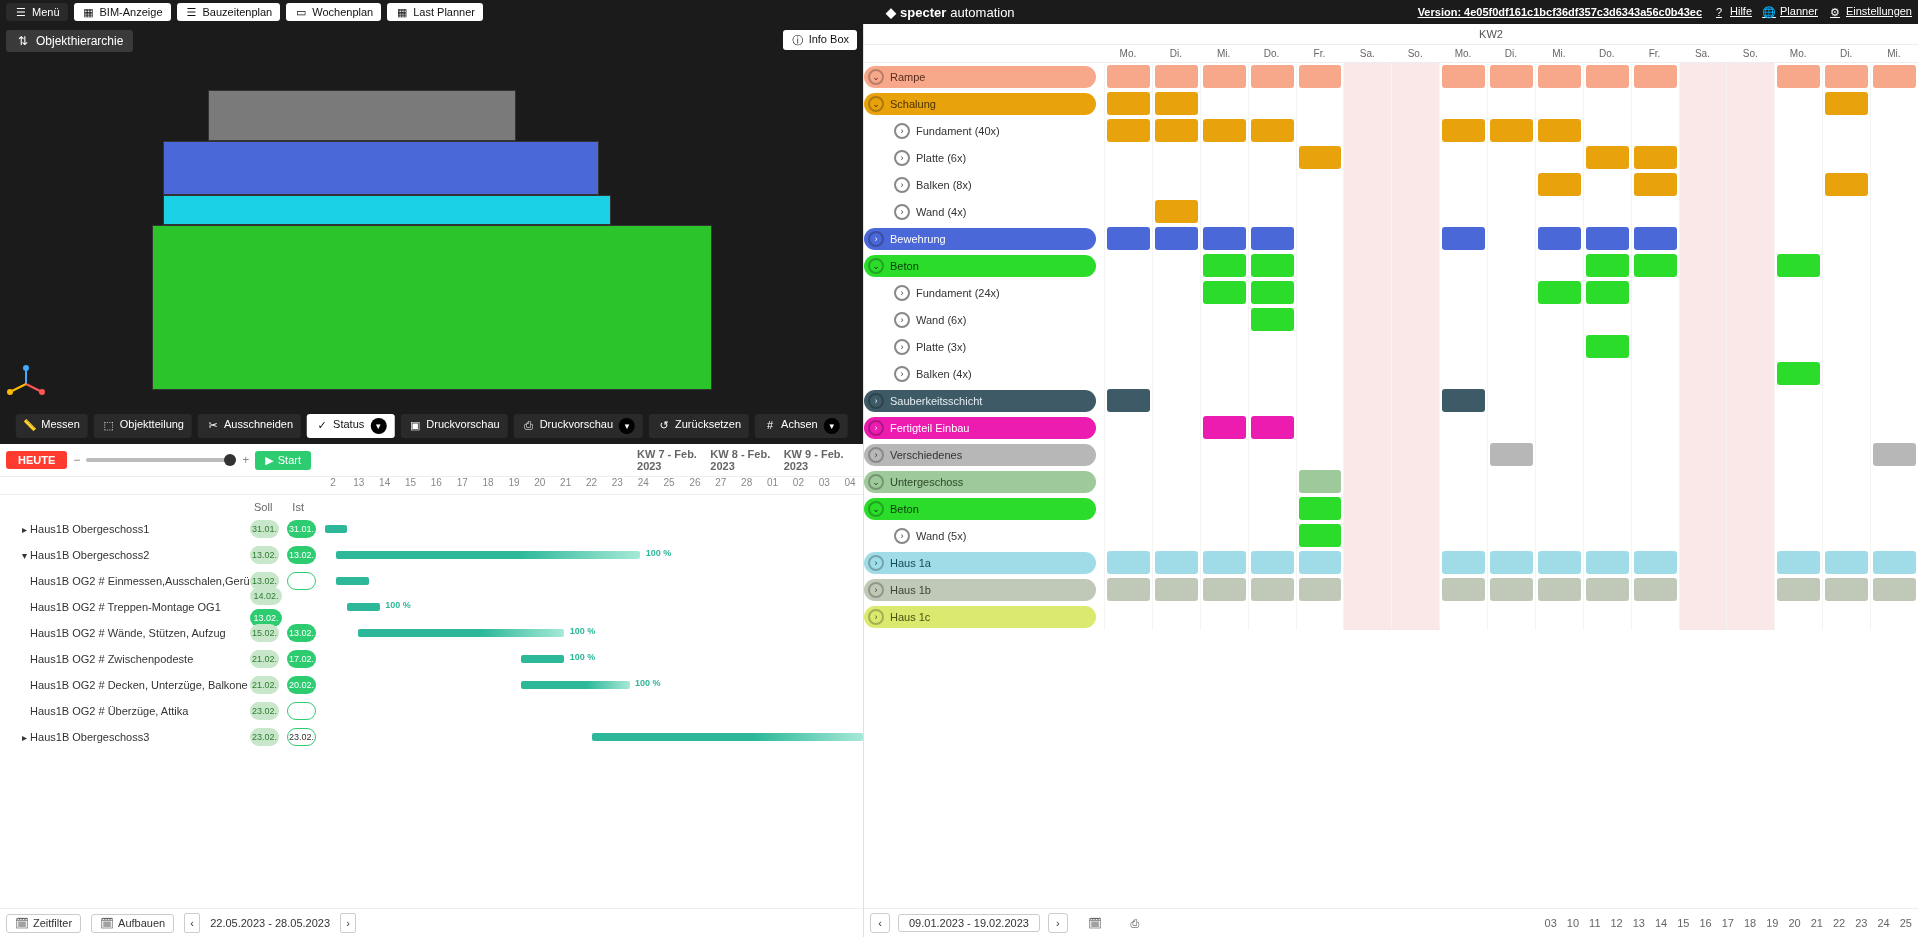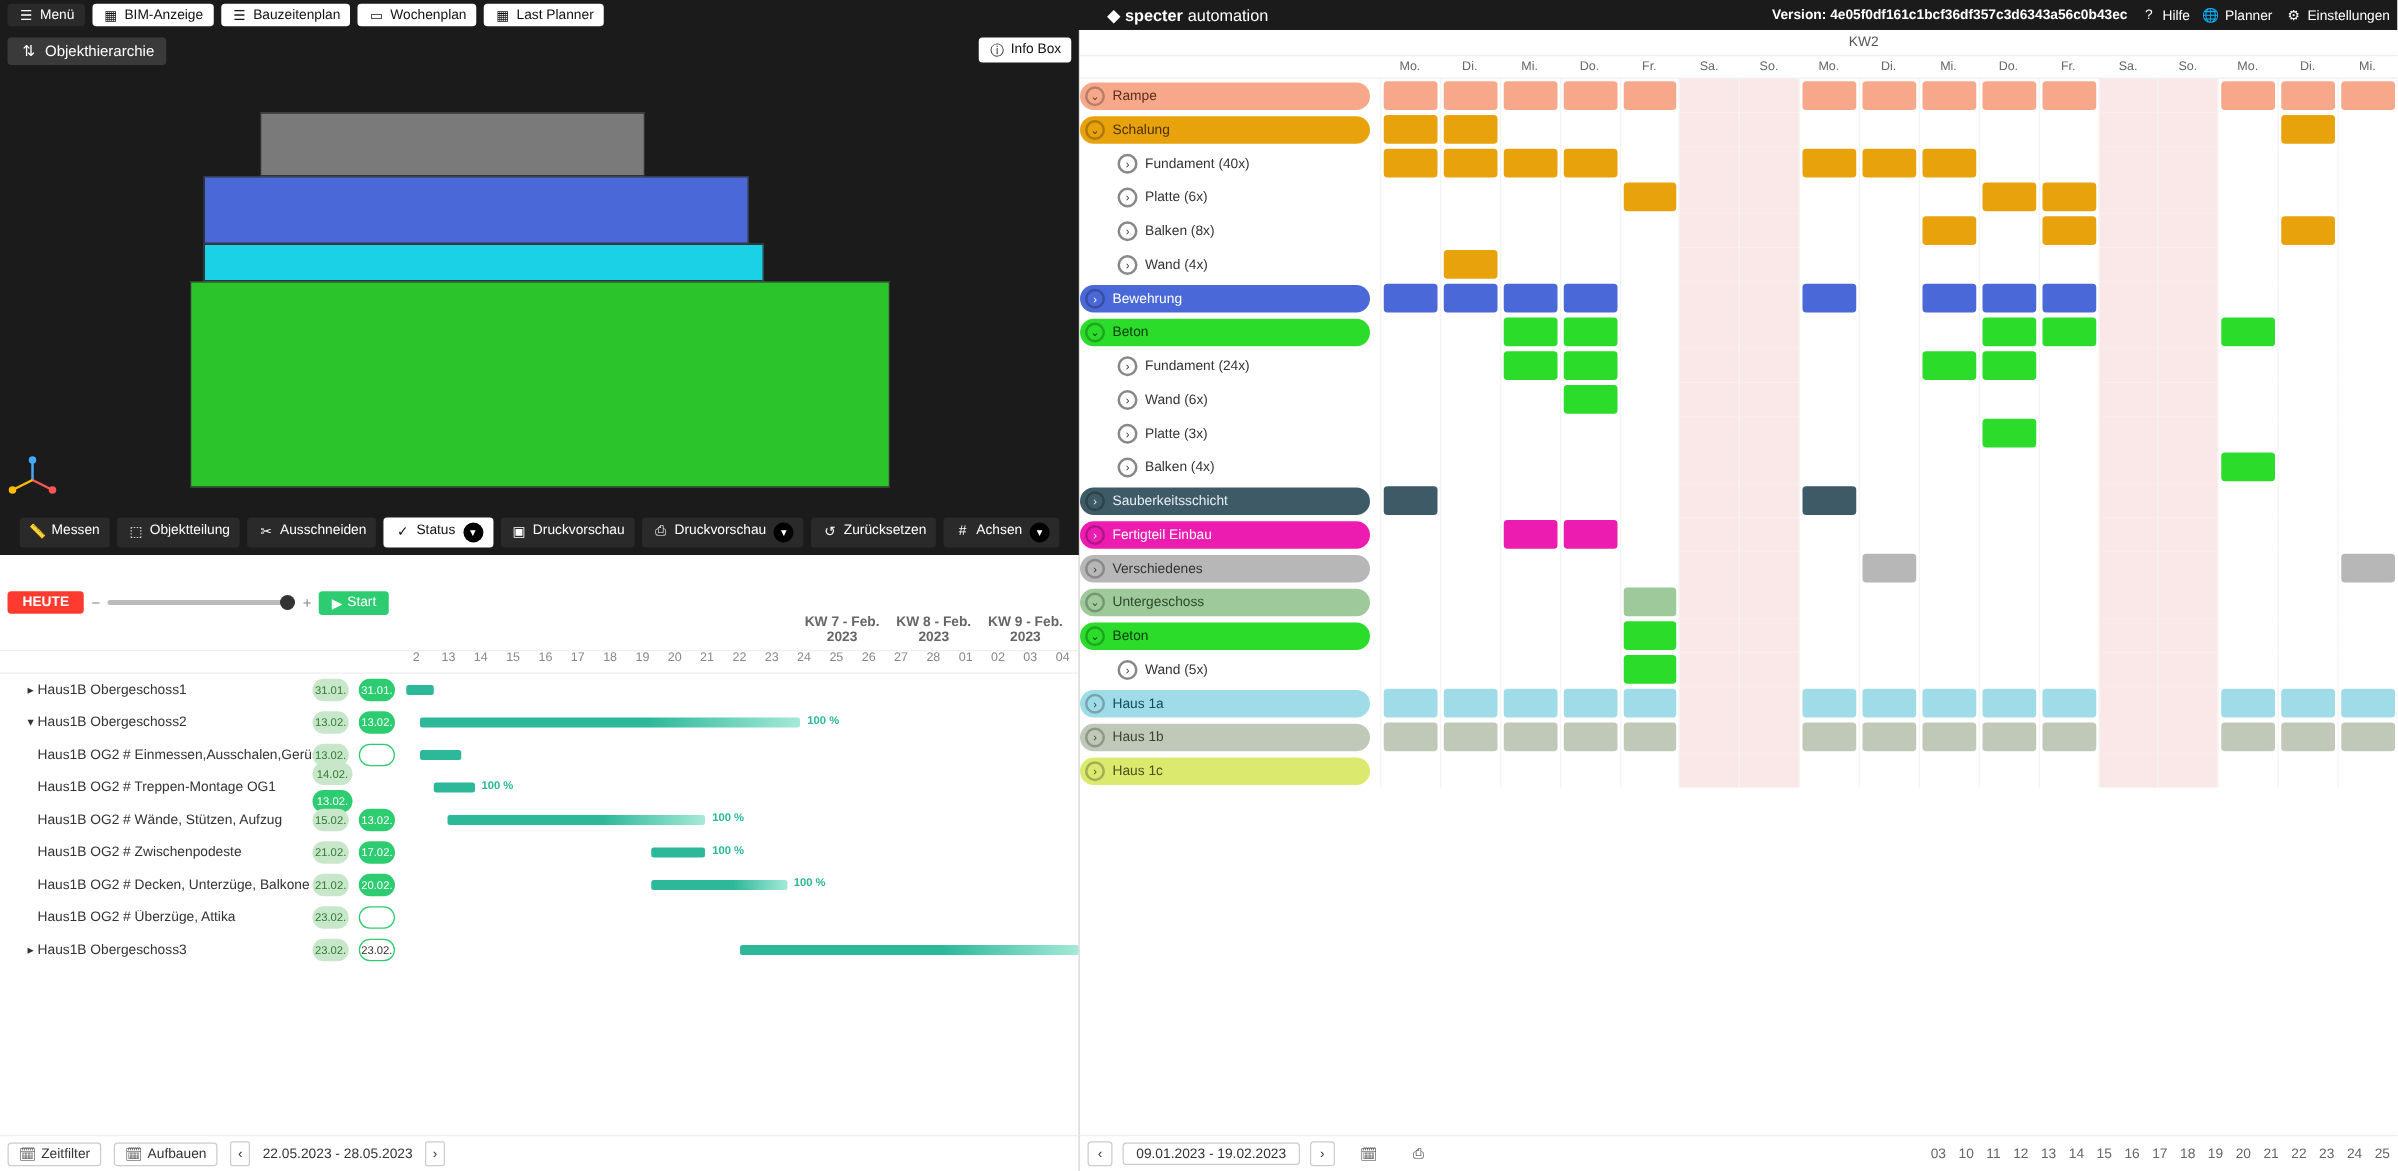--- a/index.html
+++ b/index.html
@@ -4,21 +4,21 @@
 <style>
   * { box-sizing: border-box; margin: 0; padding: 0; font-family: Arial, sans-serif; }
   body { background: #fff; color: #333; overflow: hidden; width: 1918px; height: 937px; position: relative; font-size: 12px; }
 
   
   .topbar { background: #1b1b1b; color: #fff; height: 24px; display: flex; align-items: center; padding: 0 6px; gap: 6px; }
   .topbar .tb-btn { background: #fff; color: #111; border-radius: 3px; padding: 2px 8px; font-size: 11px; display: flex; align-items: center; gap: 4px; cursor: pointer; }
   .topbar .tb-btn.dark { background: #2a2a2a; color: #fff; }
   .topbar .logo { margin-left: auto; font-weight: bold; font-size: 13px; display: flex; align-items: center; gap: 4px; }
   .topbar .right { margin-left: auto; display: flex; align-items: center; gap: 10px; font-size: 11px; }
-  .topbar .right div { display: flex; align-items: flex-end; gap: 4px; cursor: pointer; }
+  .topbar .right div { display: flex; align-items: flex-start; gap: 4px; cursor: pointer; text-decoration: underline; }
   .icon { width: 14px; height: 14px; display: inline-flex; align-items: center; justify-content: center; }
 
   
   .main { display: flex; height: calc(937px - 24px); }
   .left-col { width: 863px; display: flex; flex-direction: column; background: #1b1b1b; }
   .right-col { flex: 1; background: #fff; display: flex; flex-direction: column; border-left: 1px solid #e0e0e0; }
 
   
   .viewer { position: relative; flex: 0 0 420px; background: #1b1b1b; }
   .oh-chip { position: absolute; top: 6px; left: 6px; background: #3a3a3a; color: #fff; padding: 4px 10px; border-radius: 3px; font-size: 12px; display: flex; gap: 6px; align-items: center; }
@@ -34,25 +34,25 @@
   .tool-row .caret { background: #000; color: #fff; width: 16px; height: 16px; border-radius: 50%; display: inline-flex; align-items: center; justify-content: center; font-size: 9px; margin-left: 2px; }
 
   
   .gantt { flex: 1; background: #fff; display: flex; flex-direction: column; overflow: hidden; position: relative; }
   .gantt-top { display: flex; align-items: center; gap: 6px; padding: 4px 6px; border-bottom: 1px solid #eee; }
   .heute { background: #ff3b30; color: #fff; padding: 3px 12px; border-radius: 3px; font-size: 11px; font-weight: bold; }
   .slider { flex: 0 0 150px; height: 4px; background: #bbb; position: relative; border-radius: 2px; }
   .slider .knob { position: absolute; right: 0; top: -4px; width: 12px; height: 12px; background: #333; border-radius: 50%; }
   .start-btn { background: #2ecc71; color: #fff; padding: 3px 10px; border-radius: 3px; font-size: 11px; display: flex; gap: 4px; }
   .kw-header { display: flex; margin-left: 320px; font-size: 11px; color: #666; font-weight: bold; }
-  .kw-header div { flex: 1; text-align: center; margin-top: 44px; }
+  .kw-header div { flex: 1; text-align: left; }
   .day-header { display: flex; font-size: 10px; color: #888; margin-left: 320px; }
   .day-header div { flex: 1; text-align: center; }
   .soll-ist { position: absolute; left: 254px; top: 24px; font-size: 11px; color: #666; display: flex; gap: 20px; }
-  .gantt-body { flex: 1; overflow-y: auto; position: relative; }
+  .gantt-body { flex: 1; overflow-y: auto; position: relative; margin-top: 21px; }
   .gantt-row { display: flex; align-items: center; height: 26px; font-size: 11px; position: relative; }
   .gantt-row .label { width: 250px; padding-left: 22px; white-space: nowrap; overflow: hidden; }
   .gantt-row .label.indent { padding-left: 30px; }
   .gantt-row .pill { width: 32px; height: 18px; border-radius: 9px; display: inline-flex; align-items: center; justify-content: center; font-size: 9px; margin-right: 4px; }
   .pill.soll { background: #c8e6c9; color: #2e7d32; }
   .pill.ist { background: #2ecc71; color: #fff; }
   .pill.empty { background: #fff; border: 1px solid #2ecc71; }
   .gbar-area { flex: 1; position: relative; height: 100%; }
   .gbar { position: absolute; height: 8px; top: 9px; border-radius: 2px; background: #2cb899; }
   .gbar.grad { background: linear-gradient(to right, #2cb899 60%, #a5e9d7); }

